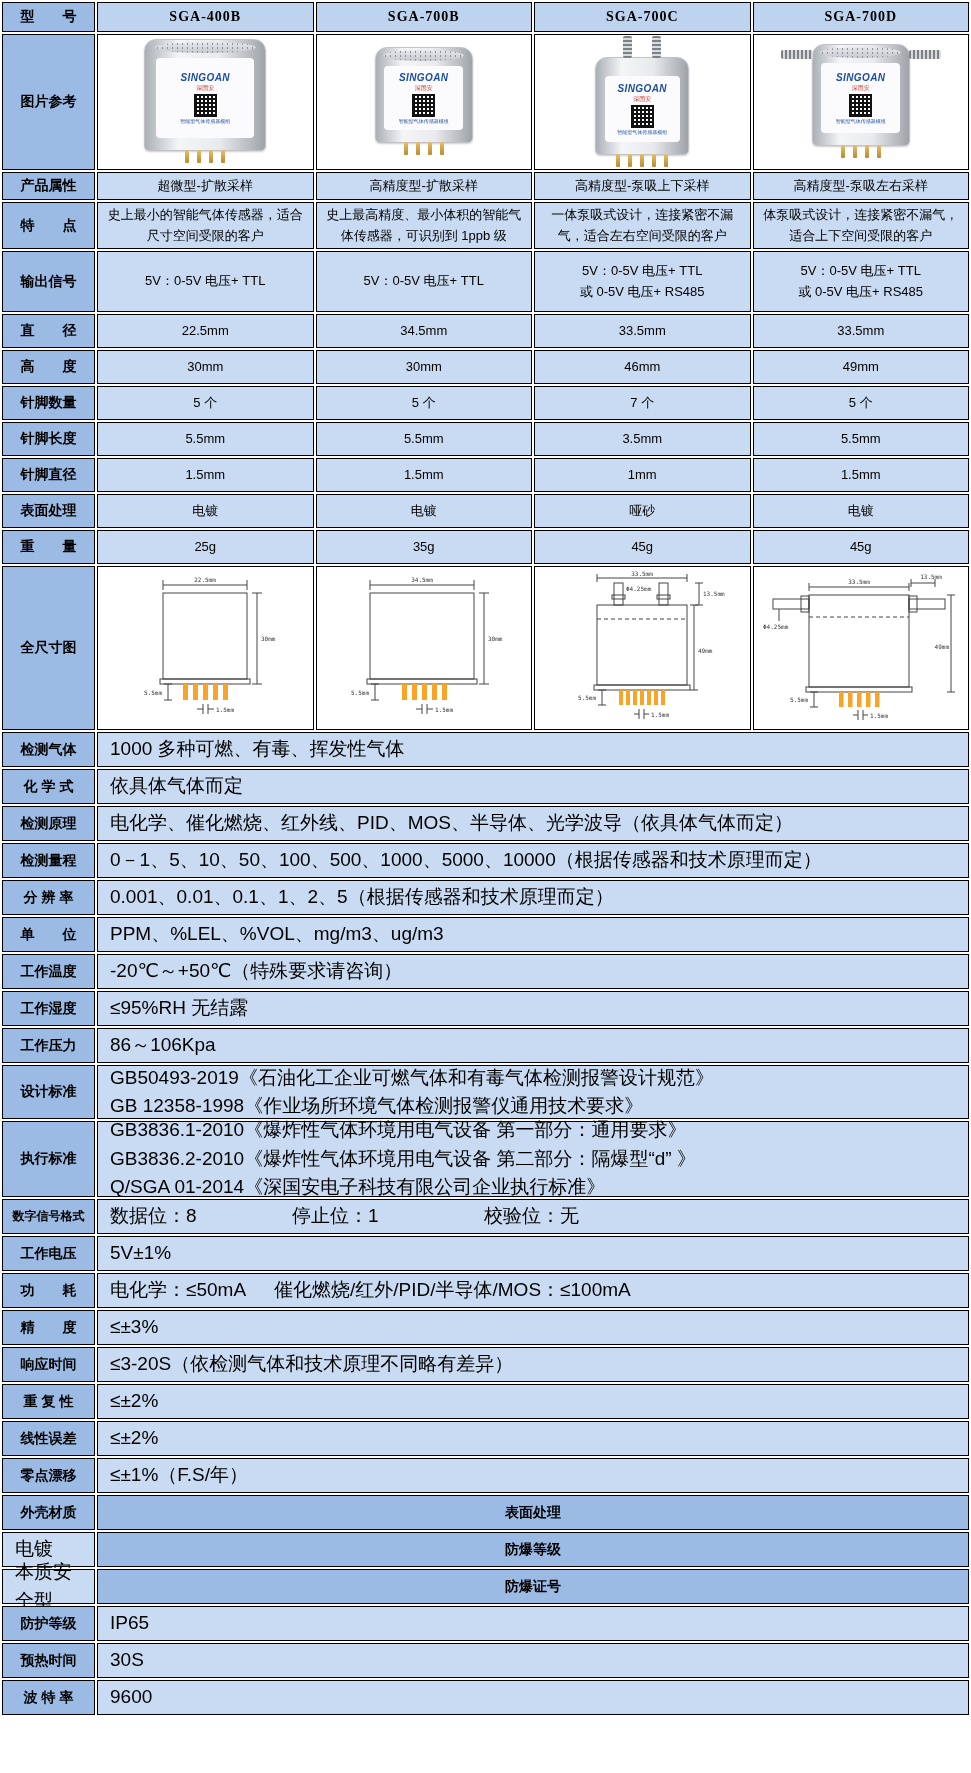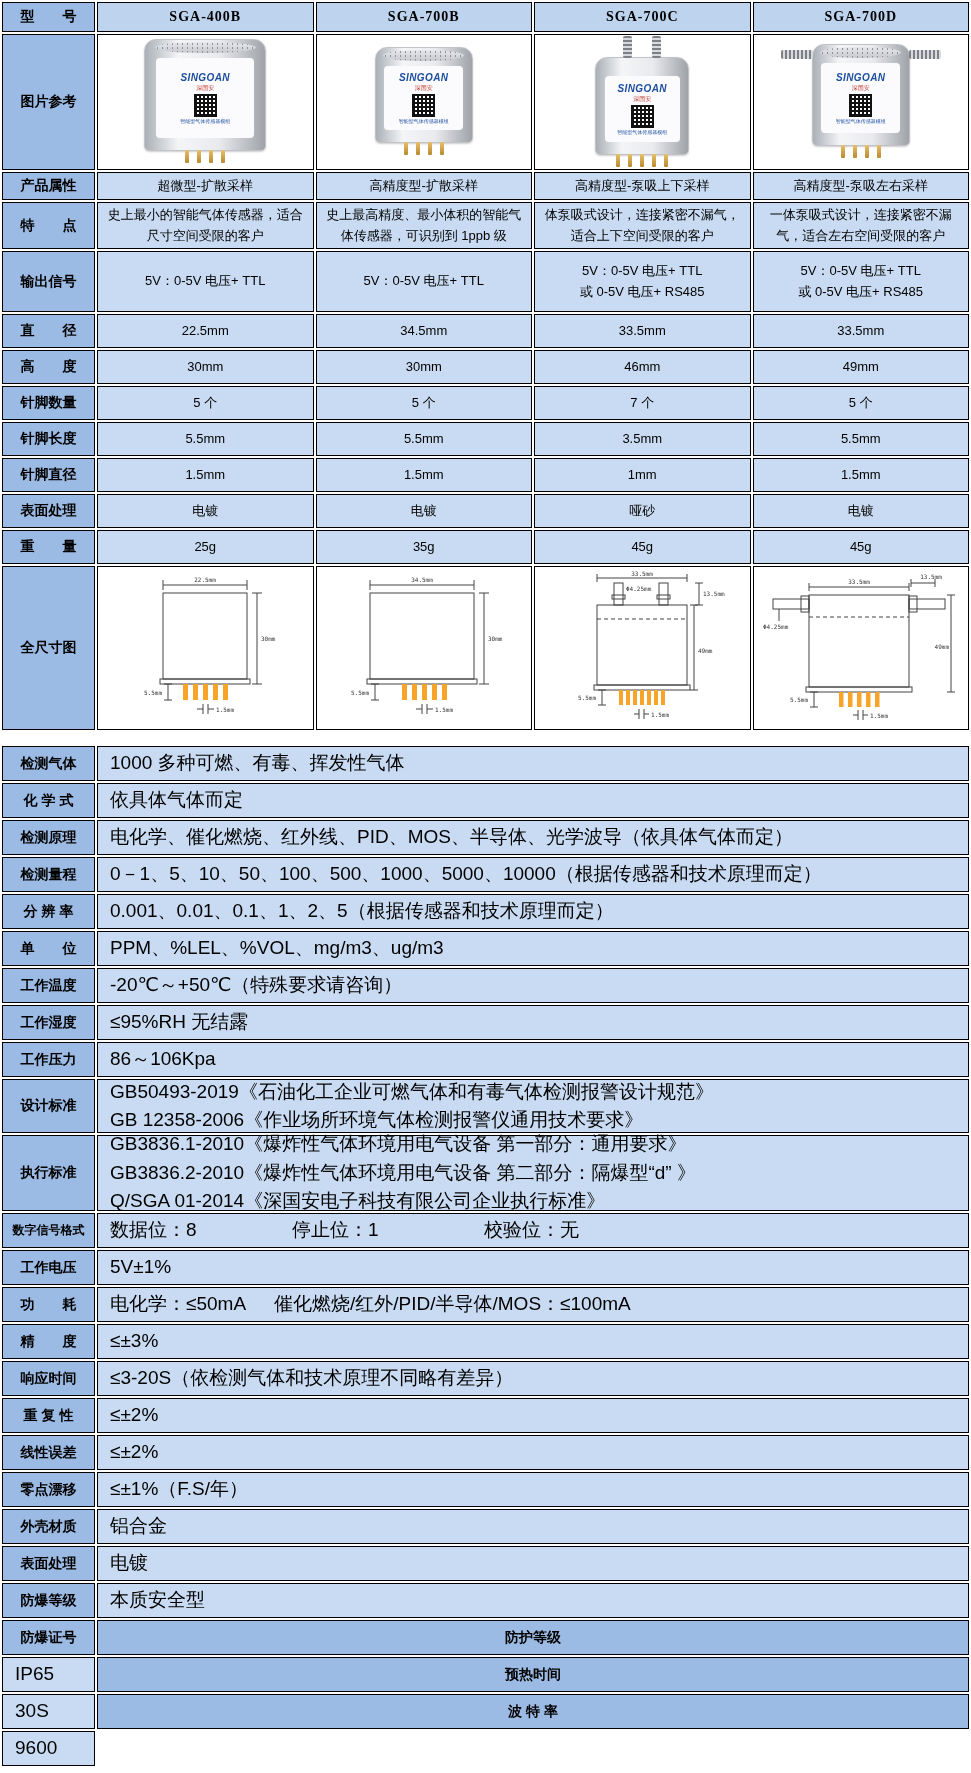--- a/index.html
+++ b/index.html
@@ -1,20 +1,20 @@
 <!DOCTYPE html>
 <html><head>
 <meta charset="utf-8">
 <style>
   html,body{margin:0;padding:0;background:#fff;}
   body{font-family:"Liberation Sans","DejaVu Sans",sans-serif;color:#000;}
   .sheet{width:967px;padding:2px;background:#fff;}
   .tbl{display:grid;gap:2px;background:#fff;}
   .tbl-top{grid-template-columns:93px repeat(4,1fr);
-           grid-template-rows:30px 136px 28px 47px 61px repeat(7,34px) 164px;margin-bottom:16px;border-radius:32px;}
+           grid-template-rows:30px 136px 28px 47px 61px repeat(7,34px) 164px;margin-bottom:2px;border-radius:32px;}
   .tbl-specs{grid-template-columns:93px 1fr;
            grid-template-rows:repeat(9,35px) 54px 76px repeat(15,35px);}
   .cell{border:1px solid #000;display:flex;align-items:center;justify-content:center;}
   .lbl{background:#9CBBE4;font-weight:bold;font-size:14px;text-align:center;line-height:1.25;padding:0 2px;}
   .lbl-sm{font-size:12px;letter-spacing:0;}
   .hd{background:#BDD3EE;font-family:"Liberation Serif","DejaVu Serif",serif;font-weight:bold;font-size:14px;letter-spacing:1px;}
   .val{background:#C9DBF2;font-size:13px;text-align:center;padding:2px 4px;white-space:pre-line;line-height:1.55;}
   .white{background:#fff;}
   .sval{background:#C9DBF2;font-size:19px;justify-content:flex-start;text-align:left;padding:2px 4px 2px 12px;white-space:pre-line;line-height:1.5;}
   .parts{gap:14px;align-items:center;}
@@ -144,22 +144,22 @@
 
     <div class="cell lbl">产品属性</div>
     <div class="cell val">超微型-扩散采样</div>
     <div class="cell val">高精度型-扩散采样</div>
     <div class="cell val">高精度型-泵吸上下采样</div>
     <div class="cell val">高精度型-泵吸左右采样</div>
 
     <div class="cell lbl">特　　点</div>
     <div class="cell val">史上最小的智能气体传感器，适合尺寸空间受限的客户</div>
     <div class="cell val">史上最高精度、最小体积的智能气体传感器，可识别到 1ppb 级</div>
+    <div class="cell val">一体泵吸式设计，连接紧密不漏气，适合左右空间受限的客户</div>
     <div class="cell val">体泵吸式设计，连接紧密不漏气，适合上下空间受限的客户</div>
-    <div class="cell val">一体泵吸式设计，连接紧密不漏气，适合左右空间受限的客户</div>
 
     <div class="cell lbl">输出信号</div>
     <div class="cell val">5V：0-5V 电压+ TTL</div>
     <div class="cell val">5V：0-5V 电压+ TTL</div>
     <div class="cell val">5V：0-5V 电压+ TTL
 或 0-5V 电压+ RS485</div>
     <div class="cell val">5V：0-5V 电压+ TTL
 或 0-5V 电压+ RS485</div>
 
     <div class="cell lbl">直　　径</div>
@@ -370,21 +370,21 @@
     <div class="cell sval">-20℃～+50℃（特殊要求请咨询）</div>
 
     <div class="cell lbl">工作湿度</div>
     <div class="cell sval">≤95%RH 无结露</div>
 
     <div class="cell lbl">工作压力</div>
     <div class="cell sval">86～106Kpa</div>
 
     <div class="cell lbl">设计标准</div>
     <div class="cell sval">GB50493-2019《石油化工企业可燃气体和有毒气体检测报警设计规范》
-GB 12358-2006《作业场所环境气体检测报警仪通用技术要求》</div>
+GB 12358-1998《作业场所环境气体检测报警仪通用技术要求》</div>
 
     <div class="cell lbl">执行标准</div>
     <div class="cell sval">GB3836.1-2010《爆炸性气体环境用电气设备 第一部分：通用要求》
 GB3836.2-2010《爆炸性气体环境用电气设备 第二部分：隔爆型“d”  》
 Q/SGA 01-2014《深国安电子科技有限公司企业执行标准》</div>
 
     <div class="cell lbl lbl-sm">数字信号格式</div>
     <div class="cell sval parts">
       <span class="p-w1">数据位：8</span>
       <span class="p-w2">停止位：1</span>
@@ -409,21 +409,20 @@
     <div class="cell lbl">重 复 性</div>
     <div class="cell sval">≤±2%</div>
 
     <div class="cell lbl">线性误差</div>
     <div class="cell sval">≤±2%</div>
 
     <div class="cell lbl">零点漂移</div>
     <div class="cell sval">≤±1%（F.S/年）</div>
 
     <div class="cell lbl">外壳材质</div>
-    <div class="cell sval">铝合金</div>
 
     <div class="cell lbl">表面处理</div>
     <div class="cell sval">电镀</div>
 
     <div class="cell lbl">防爆等级</div>
     <div class="cell sval">本质安全型</div>
 
     <div class="cell lbl">防爆证号</div>
 
     <div class="cell lbl">防护等级</div>

